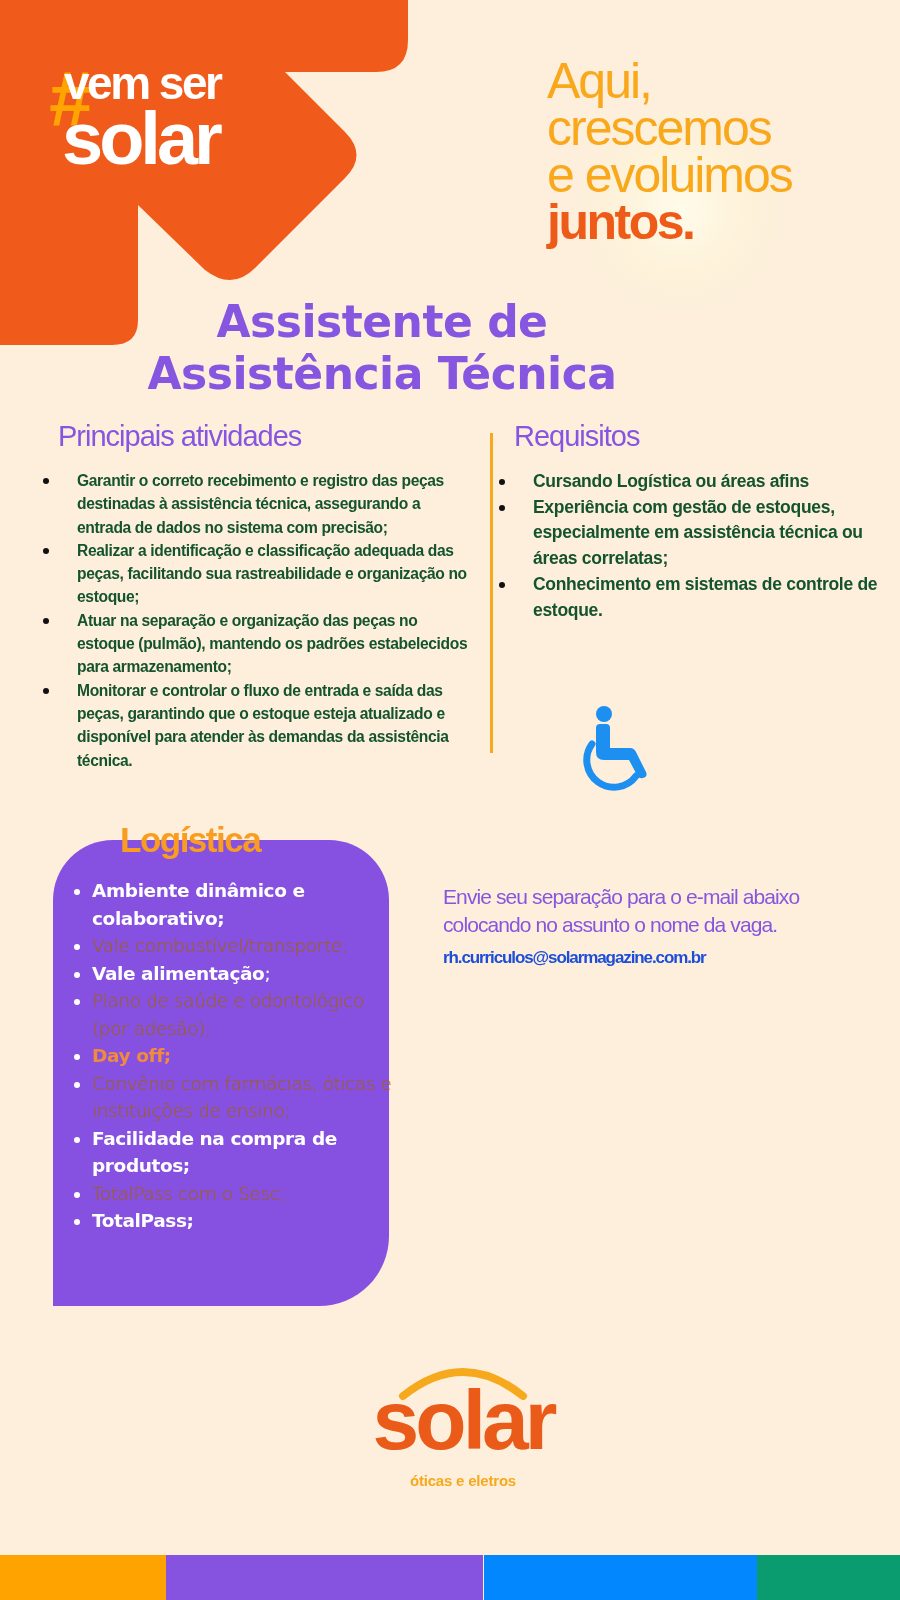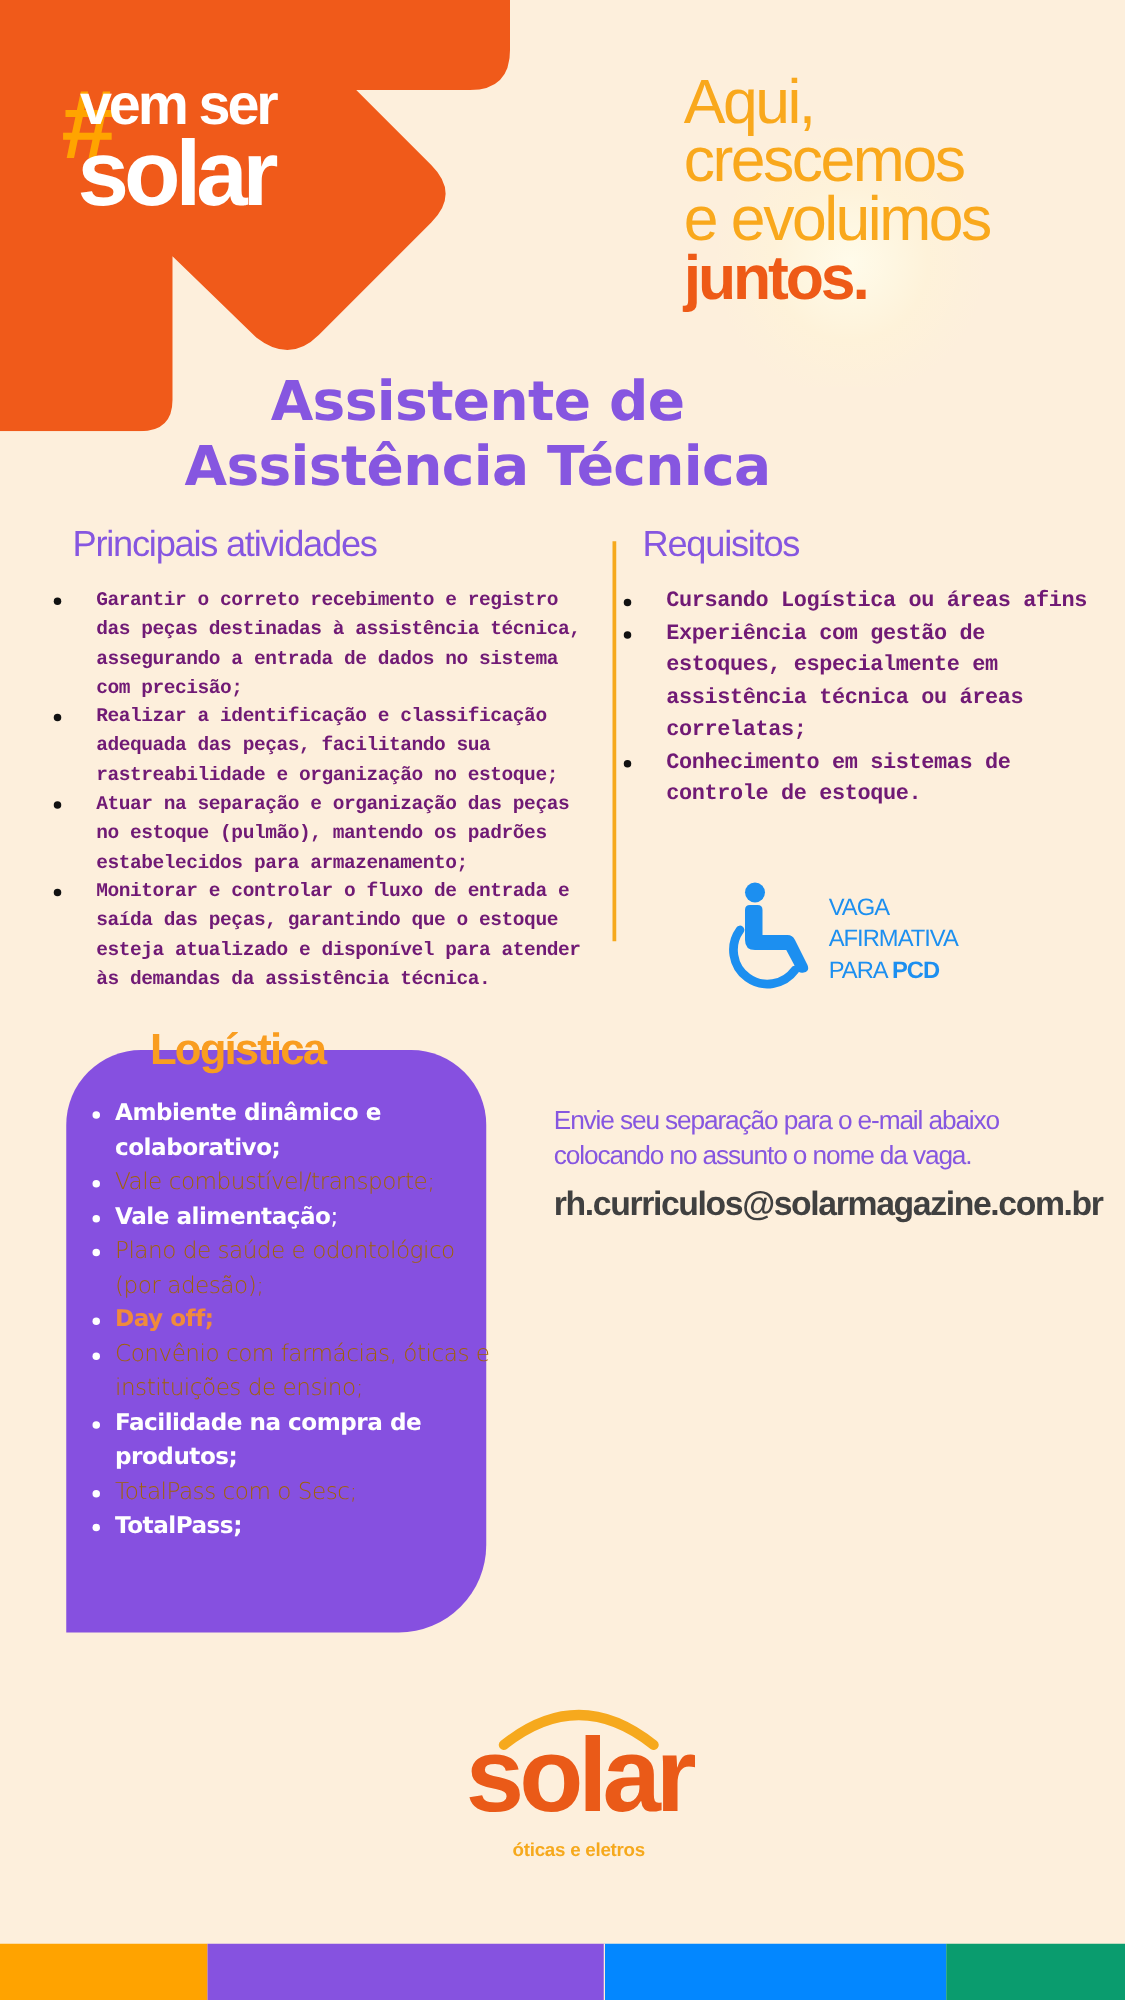--- a/index.html
+++ b/index.html
@@ -46,22 +46,22 @@
   }
 
   
   .section-heading {
     color: #8656e0; font-family: "Liberation Sans", sans-serif;
     font-size: 29px; letter-spacing: -1px; font-weight: 400;
   }
   .activities { position: absolute; left: 58px; top: 420px; width: 410px; }
   .activities ul, .reqs ul { list-style: none; margin-top: 16px; }
   .activities li, .reqs li {
-    position: relative; padding-left: 19px; color: #701a75;
-    font-weight: 700; font-family: Liberation Mono, monospace;
+    position: relative; padding-left: 19px; color: #14532d;
+    font-weight: 700; font-family: Liberation Sans, sans-serif;
   }
   .activities li { font-size: 15.6px; line-height: 23.3px; letter-spacing: -0.35px; }
   .activities li::before, .reqs li::before {
     content: ""; position: absolute; left: -15px; width: 6px; height: 6px; border-radius: 50%; background: #111;
   }
   .activities li::before { top: 9px; }
   .divider { position: absolute; left: 490px; top: 433px; width: 3px; height: 320px; background: #f6a91d; }
   .reqs { position: absolute; left: 514px; top: 420px; width: 370px; }
   .reqs li { font-size: 17.5px; line-height: 25.7px; letter-spacing: -0.3px; }
   .reqs li::before { top: 10px; }
@@ -83,22 +83,22 @@
     font-size: 18.5px; line-height: 27.5px; letter-spacing: -0.4px; }
   .benefits-list li::before { content: ""; position: absolute; left: -18px; top: 12px; width: 6px; height: 6px; border-radius: 50%; background: #fff; }
   .benefits-list li.thin { font-weight: 300; color: #a16207; }
   .benefits-list li.bold { font-weight: 700; }
   .benefits-list li.accent { color: #f08a3c; font-weight: 700; }
   .benefits-list .thin-tail { font-weight: 400; }
 
   
   .contact { position: absolute; left: 443px; top: 883px; width: 440px; }
   .contact .msg { color: #8656e0; font-family: "Liberation Sans", sans-serif; font-size: 21px; line-height: 28px; letter-spacing: -0.9px; }
-  .contact .email { margin-top: 9px; color: #404040; font-family: "Liberation Sans", sans-serif; font-weight: 700;
-    font-size: 27px; letter-spacing: -1.1px; }
+  .contact .email { margin-top: 9px; color: #1d4ed8; font-family: "Liberation Sans", sans-serif; font-weight: 700;
+    font-size: 17px; letter-spacing: -1.1px; }
 
   
   .logo { position: absolute; left: 353px; top: 1360px; width: 220px; height: 130px; }
   .logo svg { position: absolute; left: 0; top: 0; }
   .logo .word { position: absolute; left: 0; top: 4px; width: 220px; text-align: center;
     color: #ea5a18; font-family: "Liberation Sans", sans-serif; font-weight: 700; font-size: 84px; letter-spacing: -4px; line-height: 1; }
   .logo .sub { position: absolute; left: 0; top: 110px; width: 220px; text-align: center;
     color: #f6a91d; font-family: "Liberation Sans", sans-serif; font-weight: 700; font-size: 15px; letter-spacing: -0.2px; }
 
   
@@ -152,25 +152,20 @@
       <li>Conhecimento em sistemas de controle de estoque.</li>
     </ul>
   </section>
 
   <div class="pcd">
     <svg width="80" height="90" viewBox="0 0 80 90">
       <circle cx="26" cy="10" r="8" fill="#1c8ff0"></circle>
       <path d="M18 24 Q18 20 22 20 H28 Q32 20 32 24 V44 H52 Q56 44 58 48 L68 68 Q70 73 65 74 Q61 75 59 71 L51 56 H26 Q18 56 18 48 Z" fill="#1c8ff0"></path>
       <path d="M14 40 A26 26 0 1 0 58 72" fill="none" stroke="#1c8ff0" stroke-width="7" stroke-linecap="round"></path>
     </svg>
-    <div class="txt">
-      <div>VAGA</div>
-      <div>AFIRMATIVA</div>
-      <div><span>PARA </span><b>PCD</b></div>
-    </div>
   </div>
 
   <div class="benefits-card"></div>
   <h2 class="benefits-title">Logística</h2>
   <ul class="benefits-list">
     <li class="bold">Ambiente dinâmico e colaborativo;</li>
     <li class="thin">Vale combustível/transporte;</li>
     <li class="bold"><span>Vale alimentação</span><span class="thin-tail">;</span></li>
     <li class="thin">Plano de saúde e odontológico (por adesão);</li>
     <li class="accent">Day off;</li>

